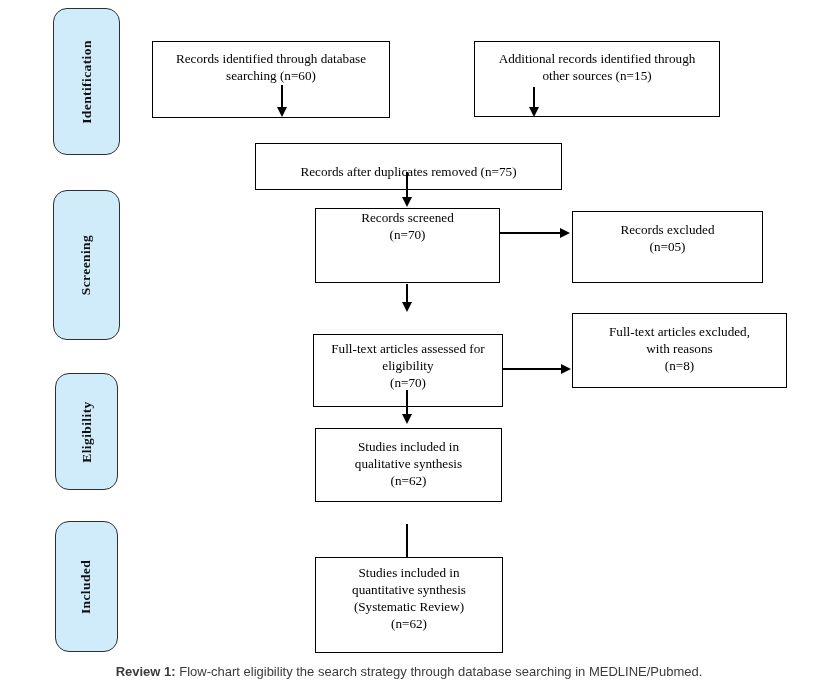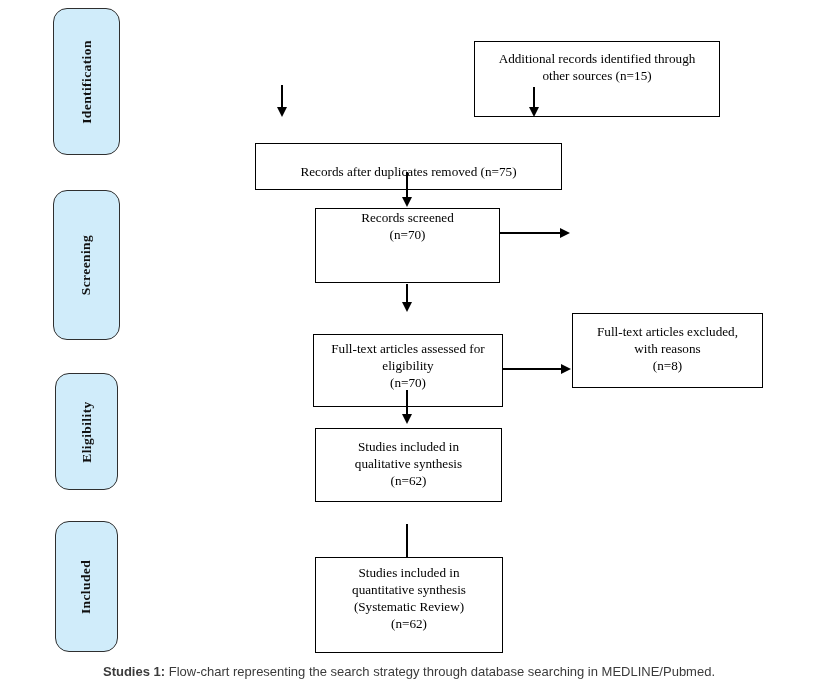--- a/index.html
+++ b/index.html
@@ -84,35 +84,39 @@
   <div class="stage" style="left:53px; top:190px; width:67px; height:150px;">
     <span class="stage-label">Screening</span>
   </div>
   <div class="stage" style="left:55px; top:373px; width:63px; height:117px;">
     <span class="stage-label">Eligibility</span>
   </div>
   <div class="stage" style="left:55px; top:521px; width:63px; height:131px;">
     <span class="stage-label">Included</span>
   </div>
 
+  <div class="node" style="left:152px; top:41px; width:238px; height:77px; padding-top:8px;">Records identified through database
+searching (n=60)</div>
 
   <div class="node" style="left:426px; top:41px; width:246px; height:76px; padding-top:8px;margin-left:48px;">Additional records identified through
 other sources (n=15)</div>
 
   <div class="node" style="left:255px; top:143px; width:307px; height:47px; padding-top:19px;">Records after duplicates removed (n=75)</div>
 
   <div class="node" style="left:315px; top:208px; width:185px; height:75px; padding-top:0;">Records screened
 (n=70)</div>
 
+  <div class="node" style="left:572px; top:211px; width:191px; height:72px; padding-top:9px;">Records excluded
+(n=05)</div>
 
   <div class="node" style="left:313px; top:334px; width:190px; height:73px; padding-top:5px;">Full-text articles assessed for
 eligibility
 (n=70)</div>
 
-  <div class="node" style="left:572px; top:313px; width:191px; height:75px; padding-top:9px;text-align:center;">Full-text articles excluded,
+  <div class="node" style="left:572px; top:313px; width:215px; height:75px; padding-top:9px;text-align:center;">Full-text articles excluded,
 with reasons
 (n=8)</div>
 
   <div class="node" style="left:315px; top:428px; width:187px; height:74px; padding-top:9px;">Studies included in
 qualitative synthesis
 (n=62)</div>
 
   <div class="node" style="left:315px; top:557px; width:188px; height:96px; padding-top:6px;">Studies included in
 quantitative synthesis
 (Systematic Review)
@@ -135,16 +139,16 @@
 
   <div class="hline" style="left:503px; top:368px; width:60px;"></div>
   <div class="arrow-right" style="left:561px; top:364px;"></div>
 
   <div class="vline" style="left:406px; top:390px; height:25px;"></div>
   <div class="arrow-down" style="left:402px; top:414px;"></div>
 
   <div class="vline" style="left:406px; top:524px; height:33px;"></div>
 
   <div class="caption">
-    <span class="cap-label">Studies 1:</span><span> Flow-chart representing the search strategy through database searching in MEDLINE/Pubmed.</span>
+    <span class="cap-label">Review 1:</span><span> Flow-chart eligibility the search strategy through database searching in MEDLINE/Pubmed.</span>
   </div>
 
 </div>
 
 </body></html>

